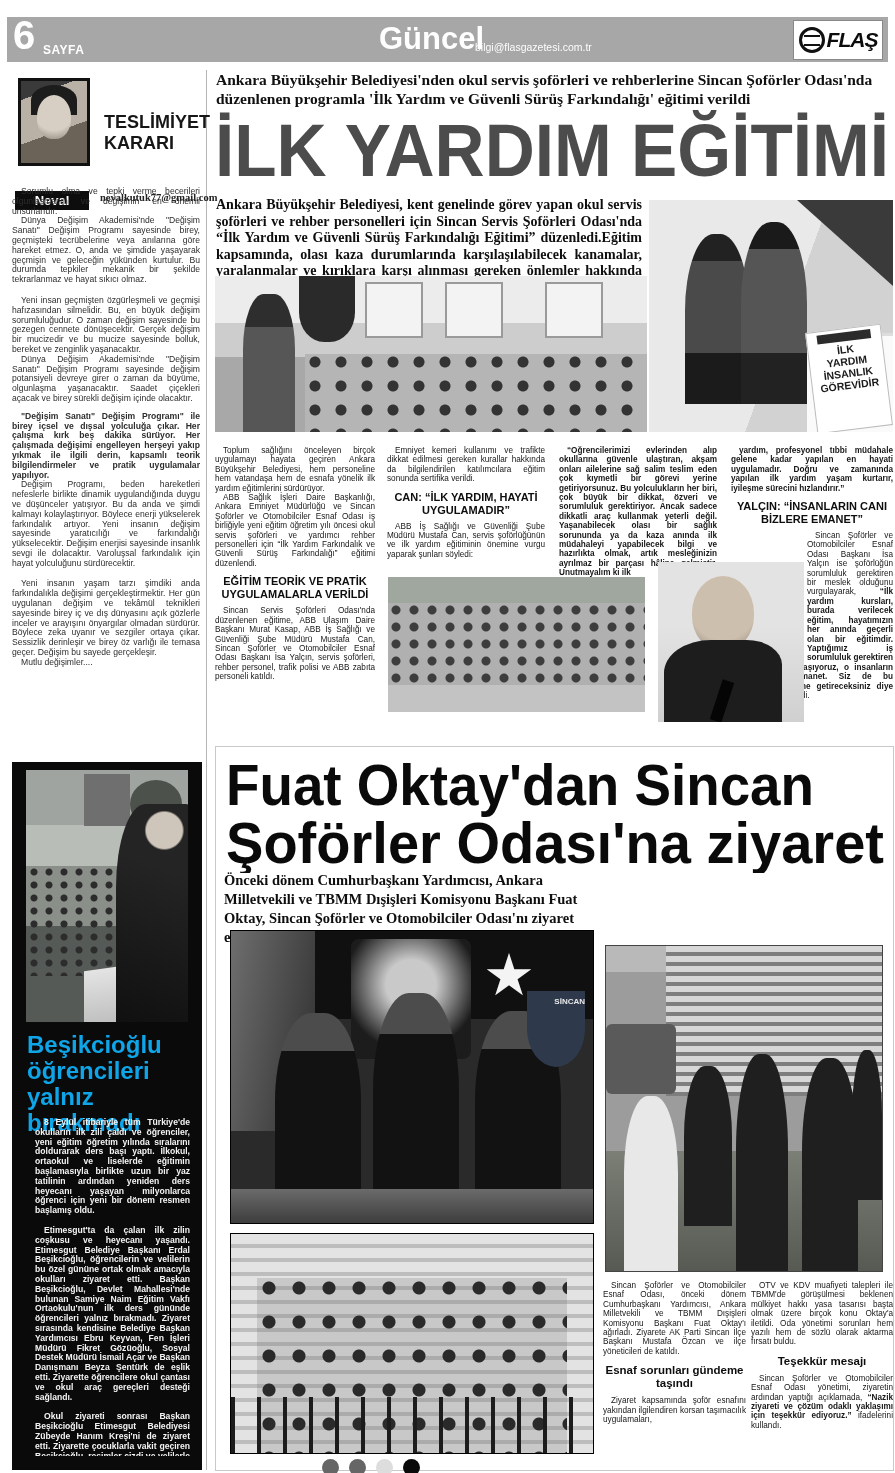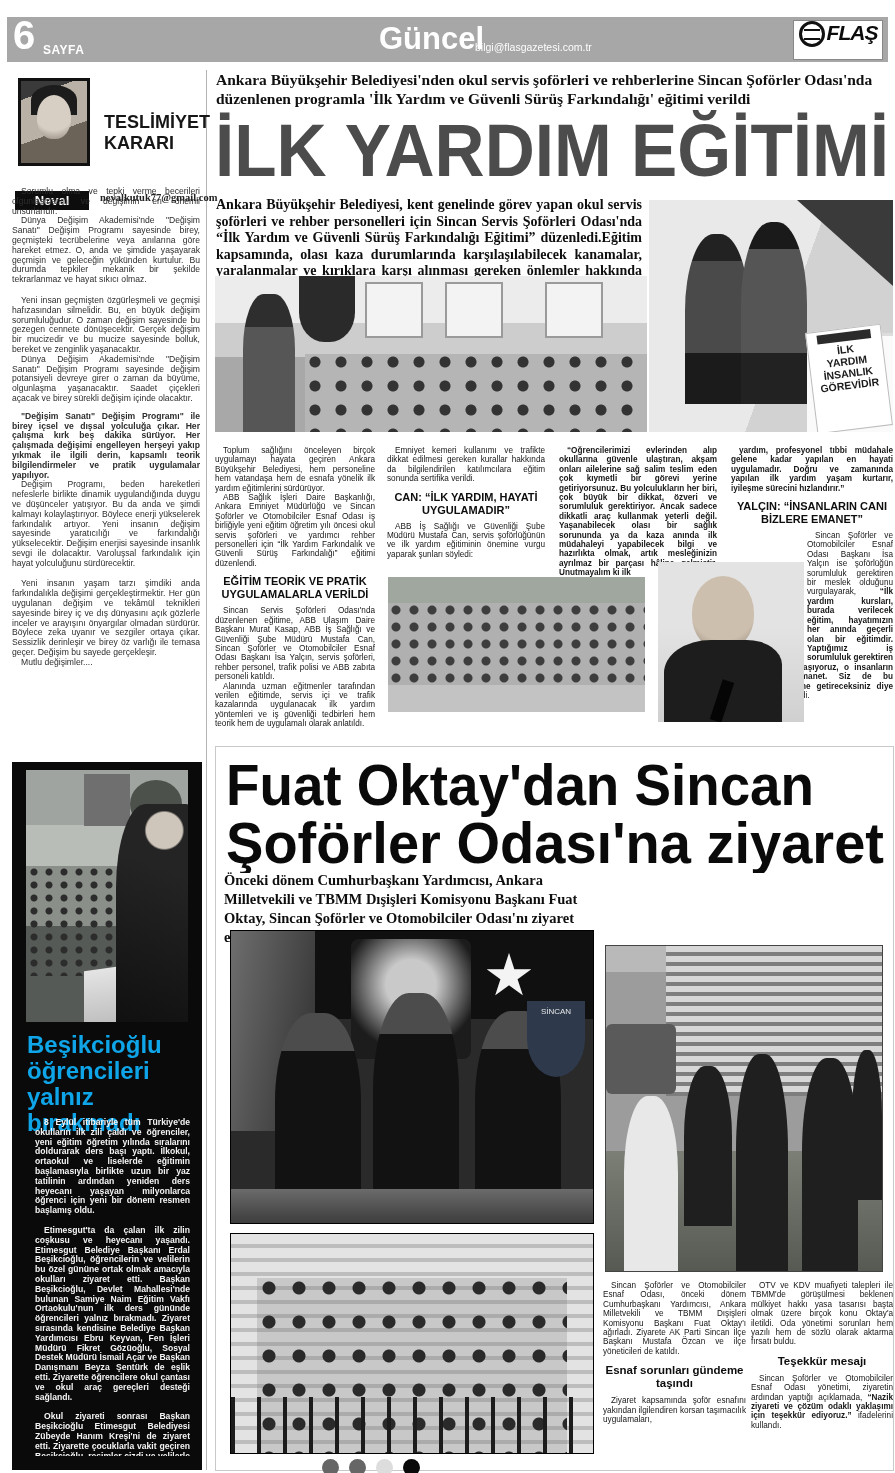--- a/index.html
+++ b/index.html
@@ -5,21 +5,21 @@
   html,body{margin:0;padding:0;background:#fff;}
   body{width:895px;height:1473px;position:relative;overflow:hidden;
        font-family:"Liberation Sans",sans-serif;color:#1a1a1a;}
   
   .topbar{position:absolute;left:7px;top:17px;width:881px;height:45px;background:#a7a7a7;}
   .pgnum{position:absolute;left:6px;top:-2px;font-size:40px;font-weight:900;color:#fff;line-height:1;}
   .pglabel{position:absolute;left:36px;top:26px;font-size:12px;font-weight:700;color:#fff;letter-spacing:.5px;}
   .section{position:absolute;left:372px;top:4px;font-size:31px;font-weight:900;color:#fff;}
   .mail{position:absolute;left:468px;top:24px;font-size:10.5px;color:#fdfdfd;}
   .brandbox{position:absolute;right:5px;top:3px;width:88px;height:38px;background:#fff;border:1px solid #888;
-            display:flex;justify-content:center;gap:2px;}
+            display:flex;align-items:center;justify-content:center;gap:2px;}
   .globe{width:20px;height:20px;border:3px solid #111;border-radius:50%;display:inline-block;position:relative;}
   .globe:before{content:"";position:absolute;left:2px;right:2px;top:5px;border-top:2px solid #111;}
   .globe:after{content:"";position:absolute;left:2px;right:2px;bottom:4px;border-top:2px solid #111;}
   .brand{font-size:21px;font-weight:900;font-style:italic;color:#0c0c0c;letter-spacing:-1px;}
   .vrule{position:absolute;left:206px;top:70px;width:1px;height:1400px;background:#b5b5b5;}
   
   .aphoto{position:absolute;left:18px;top:78px;width:66px;height:82px;border:3px solid #111;
           background:linear-gradient(160deg,#3a3a3a 0 18%,#b9b0a6 18% 60%,#6b6258 60% 100%);}
   .aface{position:absolute;left:16px;top:14px;width:34px;height:44px;border-radius:50% 50% 45% 45%;
          background:radial-gradient(circle at 50% 35%,#d8cfc4 0 60%,#8d8379 100%);}
@@ -103,22 +103,22 @@
           font-weight:700;font-size:14.5px;line-height:19px;color:#0e0e0e;}
   .odeckR{position:absolute;left:388px;top:124px;width:288px;font-family:"Liberation Serif",serif;
           font-size:14px;line-height:18px;color:#111;}
   .phE{left:15px;top:184px;width:362px;height:292px;background:linear-gradient(#101010 0 30%,#2a2a2a 30% 100%);outline:1px solid #000;}
   .phE .flag{position:absolute;left:0;top:0;width:84px;height:200px;background:linear-gradient(100deg,#6e6e6e,#2f2f2f);}
   .phE .star{position:absolute;left:252px;top:10px;color:#f4f4f4;font-size:58px;}
   .phE .ata{position:absolute;left:120px;top:8px;width:120px;height:120px;border-radius:8px;
        background:radial-gradient(circle at 50% 38%,#c9c9c9 0 26%,#1c1c1c 70%);}
   .phE .m{position:absolute;bottom:0;width:86px;height:200px;border-radius:42% 42% 0 0;
        background:linear-gradient(#4c4c4c 0 18%,#121212 18% 100%);}
-  .phE .emb{position:absolute;right:8px;top:70px;width:58px;height:70px;background:#2e3a4c;border-radius:0 0 50% 50%;
-       color:#e8e8e8;font-size:8px;font-weight:400;text-align:center;padding-top:6px;}
+  .phE .emb{position:absolute;right:8px;top:60px;width:58px;height:70px;background:#2e3a4c;border-radius:0 0 50% 50%;
+       color:#e8e8e8;font-size:8px;font-weight:700;text-align:right;padding-top:6px;}
   .phE .desk{position:absolute;bottom:0;left:0;width:100%;height:34px;background:linear-gradient(#6b6b6b,#3d3d3d);}
   .phF{left:390px;top:199px;width:276px;height:325px;background:linear-gradient(#b9b9b9 0 8%,#9c9c9c 8% 100%);outline:1px solid #444;}
   .phF .slats{position:absolute;left:60px;top:0;width:216px;height:150px;
        background:repeating-linear-gradient(#d7d7d7 0 6px,#7e7e7e 6px 10px);}
   .phF .bus{position:absolute;left:0;top:78px;width:70px;height:70px;background:#5a5a5a;border-radius:6px;}
   .phF .g{position:absolute;bottom:0;width:100%;height:120px;background:linear-gradient(#7b7f76,#565a52);}
   .phF .f{position:absolute;border-radius:44% 44% 0 0;background:#1f1f1f;}
   .phG{left:15px;top:487px;width:362px;height:219px;
        background:repeating-linear-gradient(#e3e3e3 0 10px,#bdbdbd 10px 14px);outline:1px solid #000;}
   .phG .rail{position:absolute;bottom:0;width:100%;height:56px;background:repeating-linear-gradient(90deg,#1c1c1c 0 4px,transparent 4px 26px);}
@@ -223,21 +223,20 @@
       <div>GÖREVİDİR</div>
     </div>
   </div>
 
   <div class="bodycols">
     <div class="bcol c1">
       <p>Toplum sağlığını önceleyen birçok uygulamayı hayata geçiren Ankara Büyükşehir Belediyesi, hem personeline hem vatandaşa hem de esnafa yönelik ilk yardım eğitimlerini sürdürüyor.</p>
       <p>ABB Sağlık İşleri Daire Başkanlığı, Ankara Emniyet Müdürlüğü ve Sincan Şoförler ve Otomobilciler Esnaf Odası iş birliğiyle yeni eğitim öğretim yılı öncesi okul servis şoförleri ve yardımcı rehber personelleri için “İlk Yardım Farkındalık ve Güvenli Sürüş Farkındalığı” eğitimi düzenlendi.</p>
       <div class="sub">EĞİTİM TEORİK VE PRATİK UYGULAMALARLA VERİLDİ</div>
       <p>Sincan Servis Şoförleri Odası'nda düzenlenen eğitime, ABB Ulaşım Daire Başkanı Murat Kasap, ABB İş Sağlığı ve Güvenliği Şube Müdürü Mustafa Can, Sincan Şoförler ve Otomobilciler Esnaf Odası Başkanı İsa Yalçın, servis şoförleri, rehber personel, trafik polisi ve ABB zabıta personeli katıldı.</p>
-      <p>Alanında uzman eğitmenler tarafından verilen eğitimde, servis içi ve trafik kazalarında uygulanacak ilk yardım yöntemleri ve iş güvenliği tedbirleri hem teorik hem de uygulamalı olarak anlatıldı.</p>
     </div>
     <div class="bcol c2">
       <p>Emniyet kemeri kullanımı ve trafikte dikkat edilmesi gereken kurallar hakkında da bilgilendirilen katılımcılara eğitim sonunda sertifika verildi.</p>
       <div class="sub">CAN: “İLK YARDIM, HAYATİ UYGULAMADIR”</div>
       <p>ABB İş Sağlığı ve Güvenliği Şube Müdürü Mustafa Can, servis şoförlüğünün ve ilk yardım eğitiminin önemine vurgu yaparak şunları söyledi:</p>
     </div>
     <div class="bcol c3">
       <p>“Öğrencilerimizi evlerinden alıp okullarına güvenle ulaştıran, akşam onları ailelerine sağ salim teslim eden çok kıymetli bir görevi yerine getiriyorsunuz. Bu yolculukların her biri, çok büyük bir dikkat, özveri ve sorumluluk gerektiriyor. Ancak sadece dikkatli araç kullanmak yeterli değil. Yaşanabilecek olası bir sağlık sorununda ya da kaza anında ilk müdahaleyi yapabilecek bilgi ve hazırlıkta olmak, artık mesleğinizin ayrılmaz bir parçası hâline gelmiştir. Unutmayalım ki ilk</p>
     </div>
     <div class="bcol c4">

